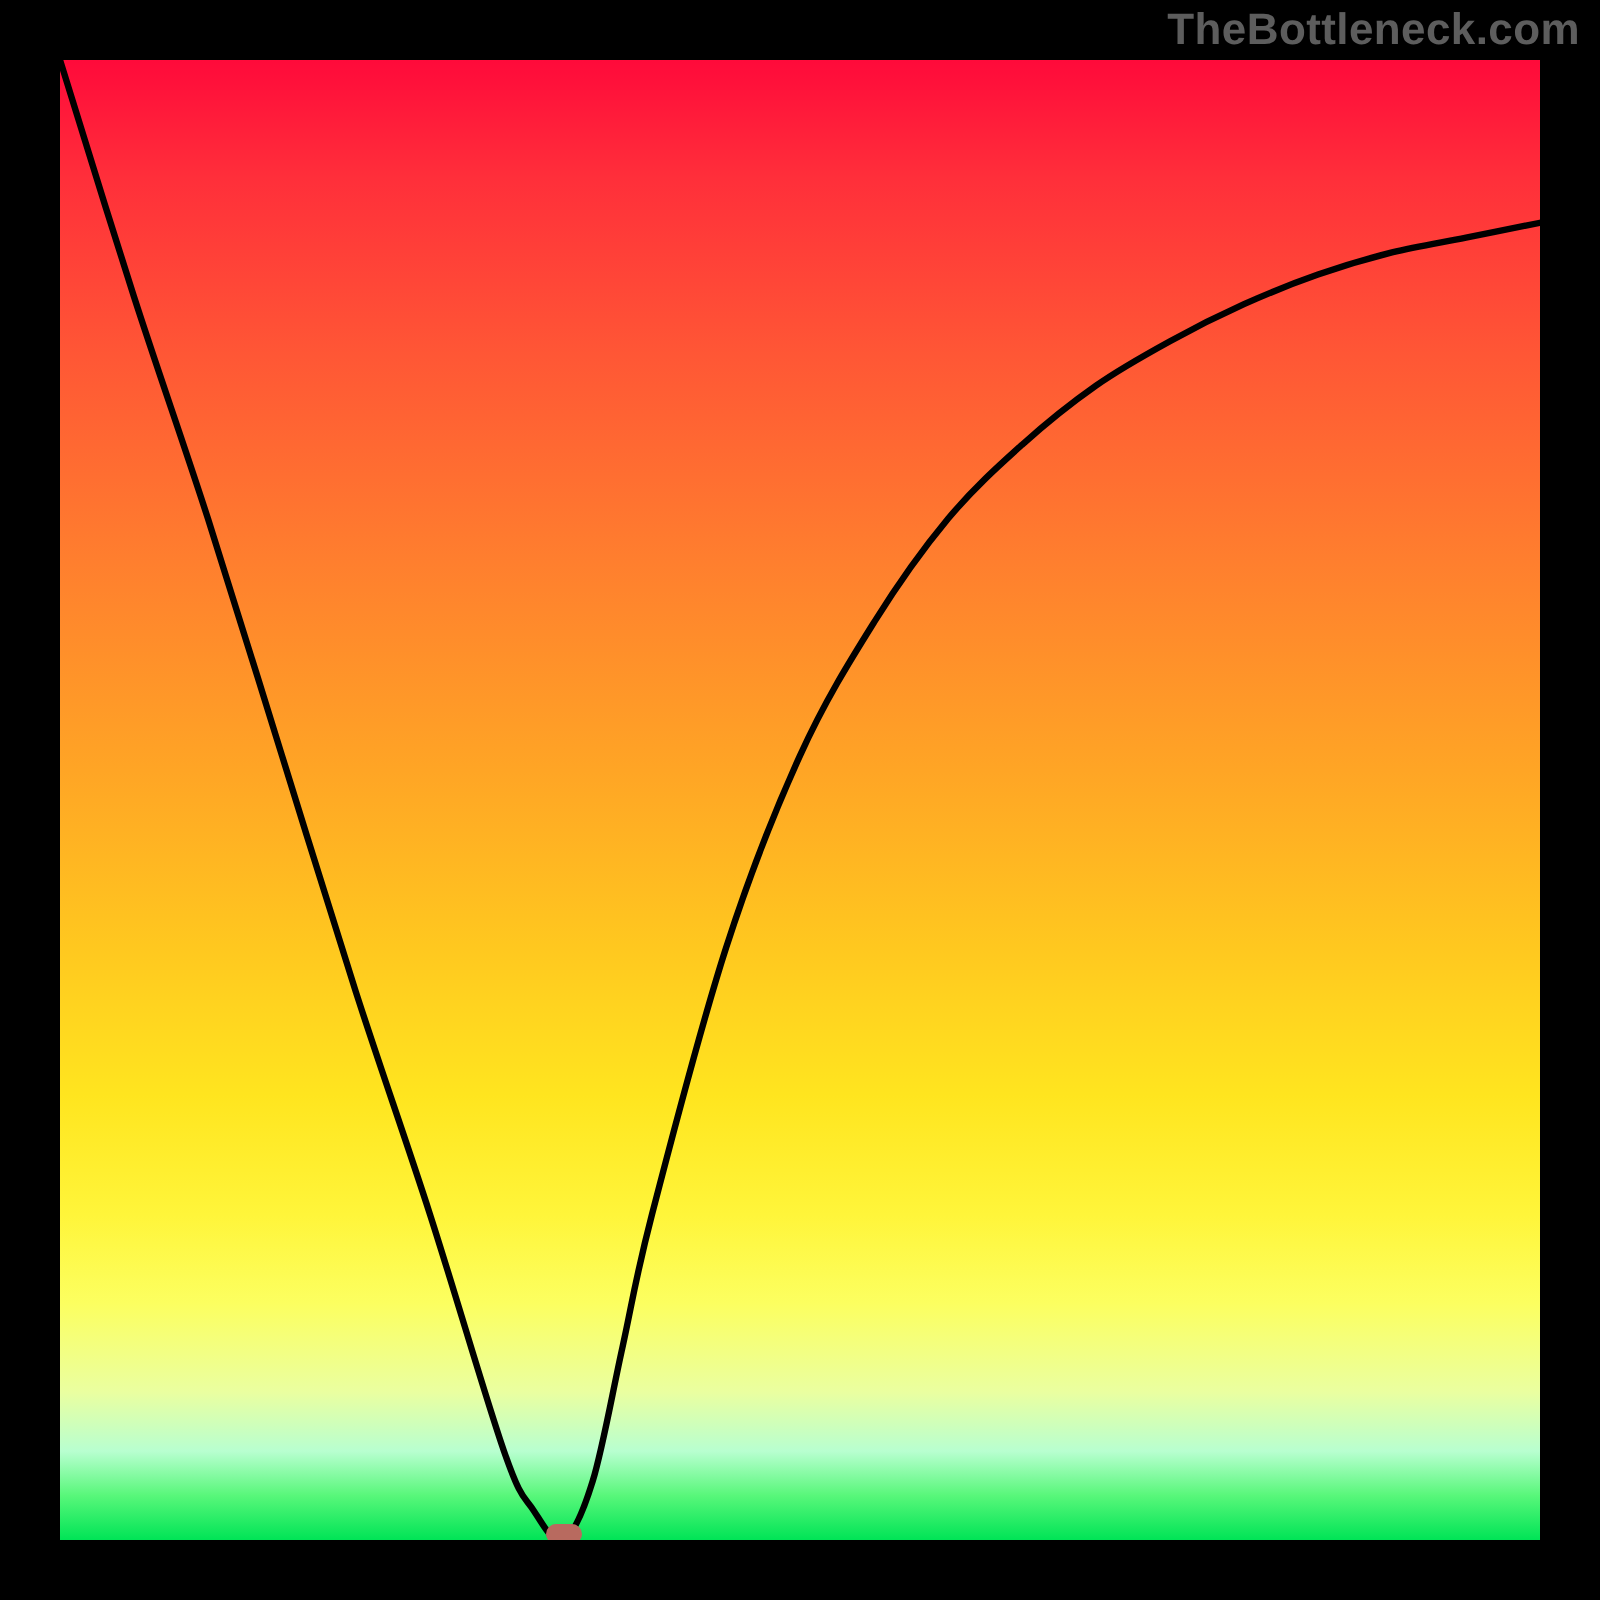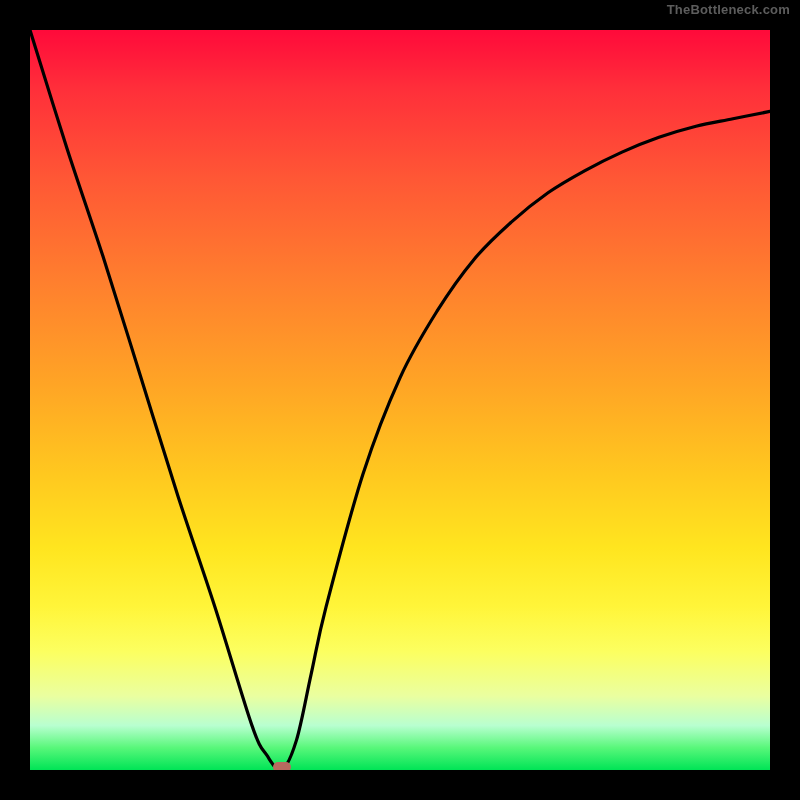--- a/index.html
+++ b/index.html
@@ -15,21 +15,21 @@
     position: relative;
     width: 800px;
     height: 800px;
     background: #000;
   }
   .watermark {
     position: absolute;
     top: 2px;
     right: 10px;
     color: #5d5d5d;
-    font-size: 13px;
+    font-size: 22px;
     font-weight: bold;
     letter-spacing: 0.2px;
     z-index: 10;
   }
   .plot-area {
     position: absolute;
     left: 30px;
     top: 30px;
     width: 740px;
     height: 740px;

